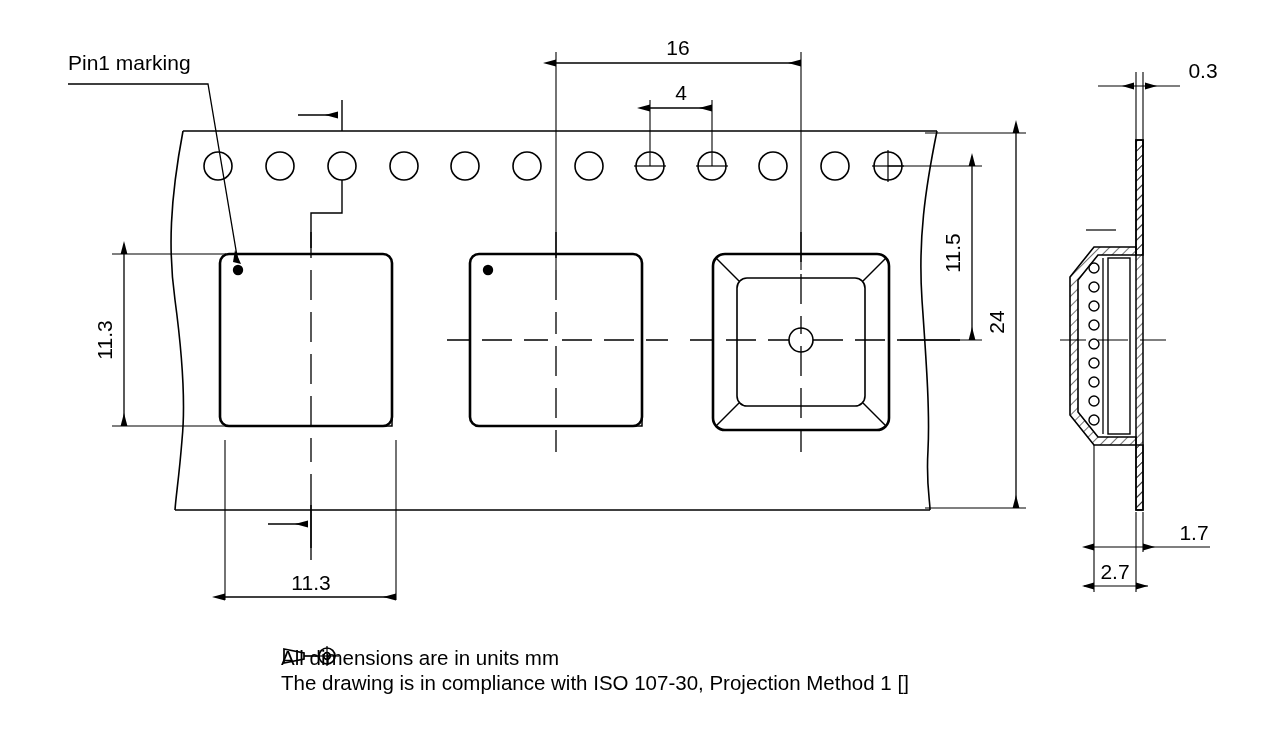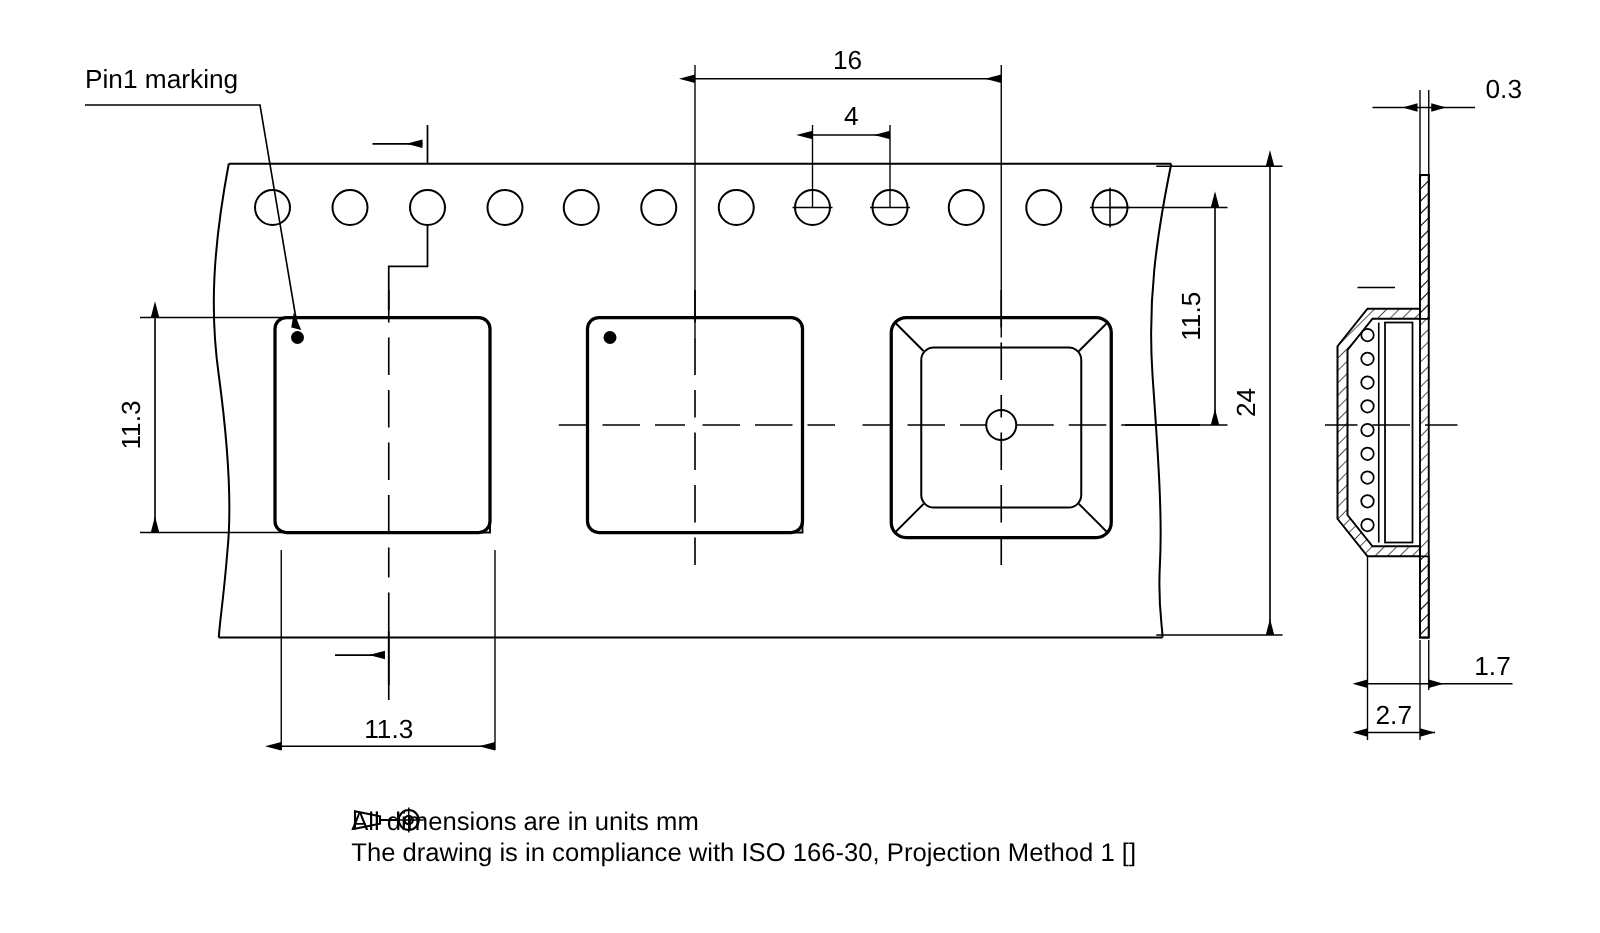--- a/index.html
+++ b/index.html
@@ -211,21 +211,21 @@
     <line x1="1084" y1="586" x2="1148" y2="586" stroke="#000" stroke-width="1.2"></line>
     <path d="M1082,586 L1094,582.6 L1094,589.4 Z" fill="#000"></path>
     <path d="M1148,586 L1136,582.6 L1136,589.4 Z" fill="#000"></path>
     <text x="1115" y="579" class="dimtext" text-anchor="middle">2.7</text>
   </g>
 
 </svg>
 
 <div class="footer">
   <div>All dimensions are in units mm</div>
-  <div><span>The drawing is in compliance with ISO 166-30, Projection Method 1 [</span><span class="proj">
+  <div><span>The drawing is in compliance with ISO 107-30, Projection Method 1 [</span><span class="proj">
       <svg width="62" height="22" viewBox="0 0 62 22">
         <path d="M3,4 L23,8 L23,14 L3,18 Z" fill="none" stroke="#000" stroke-width="1.7"></path>
         <line x1="23" y1="11" x2="36" y2="11" stroke="#000" stroke-width="1.7"></line>
         <circle cx="46" cy="11" r="8" fill="none" stroke="#000" stroke-width="1.7"></circle>
         <circle cx="46" cy="11" r="3.3" fill="none" stroke="#000" stroke-width="1.7"></circle>
         <line x1="34" y1="11" x2="58" y2="11" stroke="#000" stroke-width="1.2"></line>
         <line x1="46" y1="1" x2="46" y2="21" stroke="#000" stroke-width="1.2"></line>
       </svg>
     </span><span>]</span></div>
 </div>

